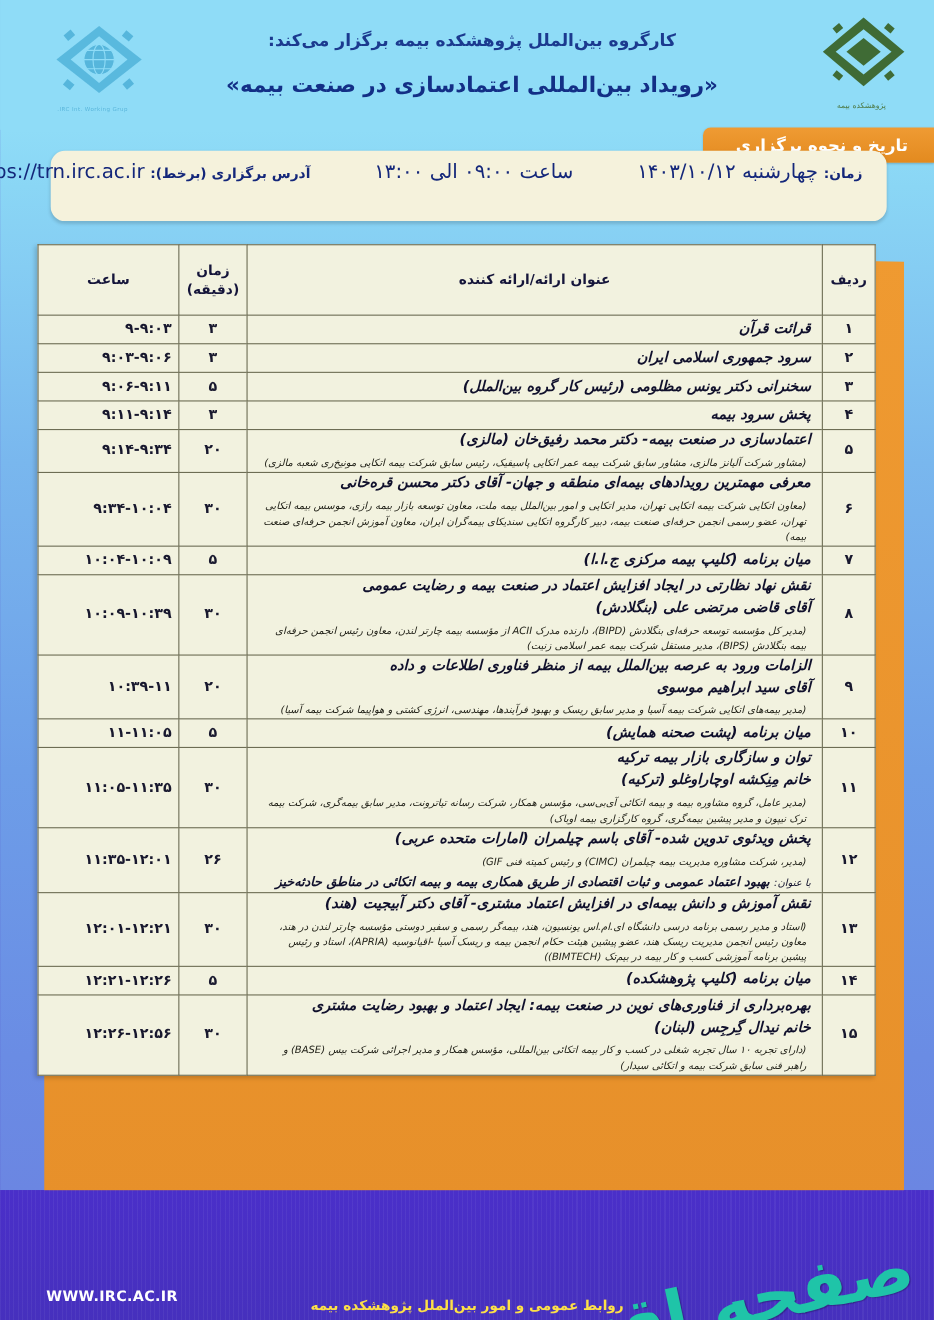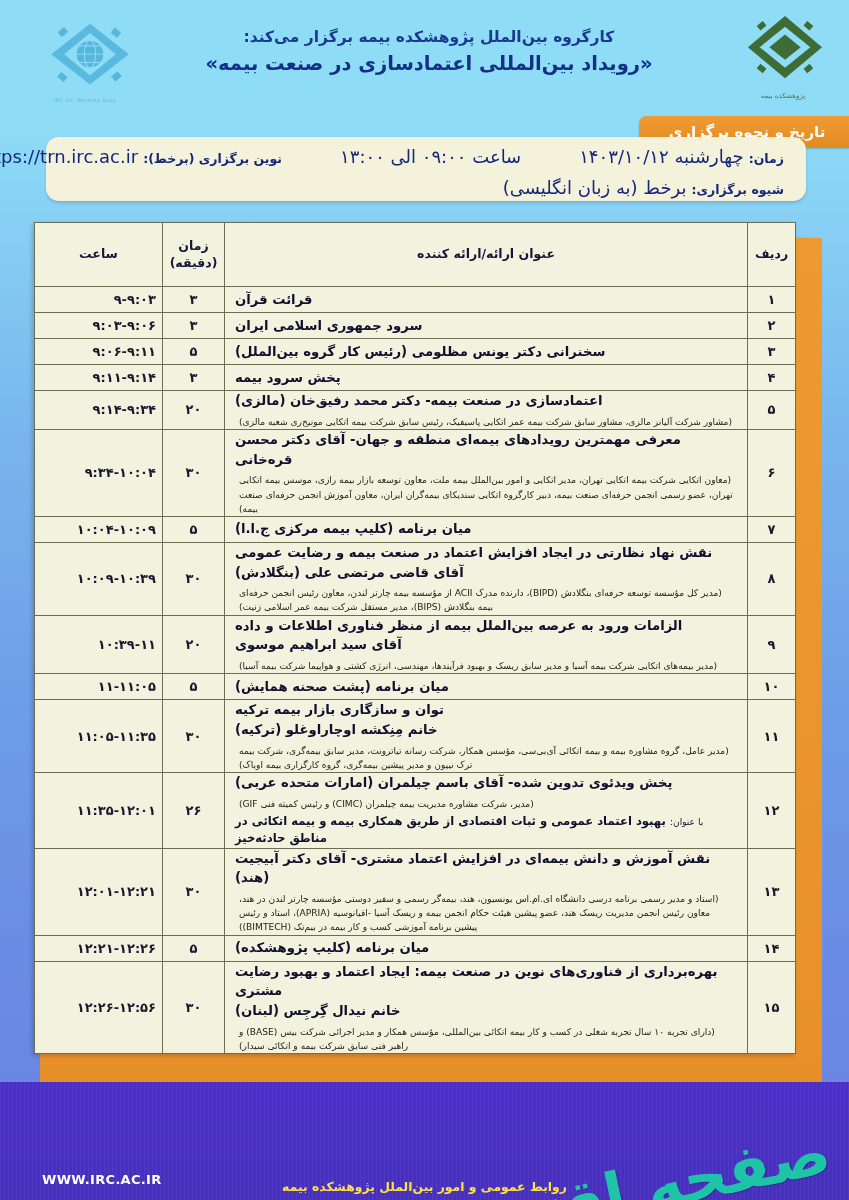--- a/index.html
+++ b/index.html
@@ -92,20 +92,21 @@
     font-weight: bold;
     color: #1b3a8f;
     line-height: 1.5;
     letter-spacing: -.2px;
     text-align: center;
   }
   .headline-2 {
     font-size: 19.5px;
     font-weight: bold;
     color: #132f86;
+    margin-top: 14px;
     line-height: 1.5;
     letter-spacing: -.3px;
   }
 
   
   .date-tab {
     position: absolute;
     right: 0px; top: 116px;
     min-width: 210px;
     height: 32px;
@@ -193,21 +194,21 @@
     color: #18182e;
   }
   .cell-mins {
     font-size: 13px; font-weight: bold; text-align: center;
     color: #18182e;
   }
   .cell-time {
     font-size: 13px; font-weight: bold; text-align: right;
     color: #18182e; letter-spacing: .2px;
   }
-  .cell-title { text-align: left; padding: 0 10px; }
+  .cell-title { text-align: right; padding: 0 10px; font-style: italic; }
 
   .t-main {
     font-size: 13.2px;
     font-weight: bold;
     color: #10102c;
     line-height: 1.5;
     letter-spacing: -.15px;
   }
   .t-sub {
     font-size: 9.1px;
@@ -369,28 +370,22 @@
   <div class="info-box">
     <div class="info-row info-row-1">
       <span class="info-seg">
         <span class="info-lbl">زمان:</span>
         <span class="info-val">چهارشنبه  ۱۴۰۳/۱۰/۱۲</span>
       </span>
       <span class="info-seg">
         <span class="info-val">ساعت ۰۹:۰۰ الی ۱۳:۰۰</span>
       </span>
       <span class="info-seg-addr">
-        <span class="info-lbl">نوین برگزاری (برخط):</span>
+        <span class="info-lbl">آدرس برگزاری (برخط):</span>
         <span class="info-val url-txt">https://trn.irc.ac.ir</span>
-      </span>
-    </div>
-    <div class="info-row info-row-2">
-      <span class="info-seg">
-        <span class="info-lbl">شیوه برگزاری:</span>
-        <span class="info-val">برخط (به زبان انگلیسی)</span>
       </span>
     </div>
   </div>
 
   <div class="table-shadow"></div>
 
   <table>
     <thead>
       <tr>
         <th class="col-row">ردیف</th>

